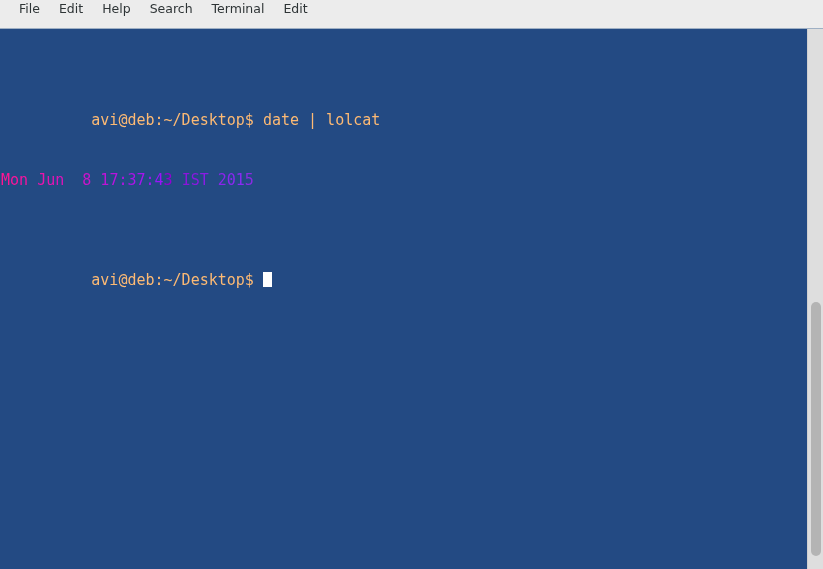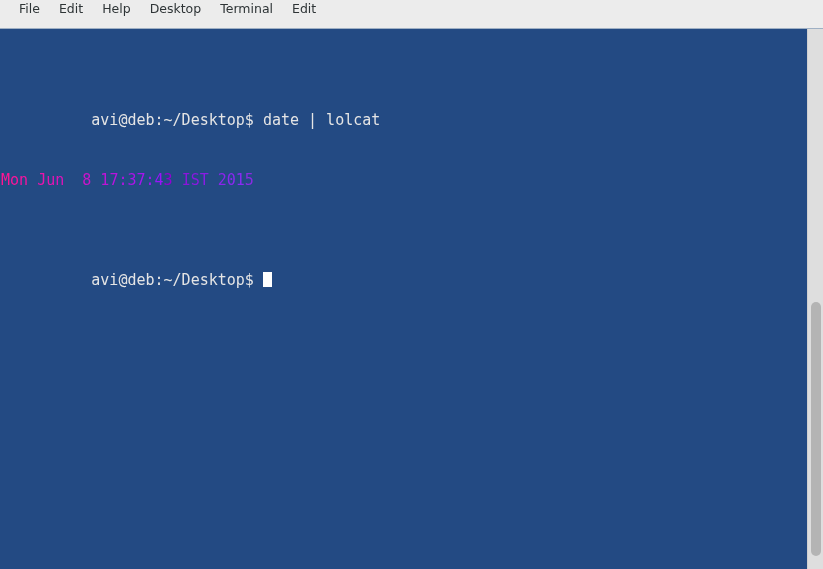--- a/index.html
+++ b/index.html
@@ -67,21 +67,21 @@
     font-family: "DejaVu Sans Mono", monospace;
     font-size: 15px;
     line-height: 20px;
     white-space: pre;
     letter-spacing: 0px;
   }
   .line {
     height: 20px;
     white-space: pre;
   }
-  .fg-white { color: #e5e5e5; }
+  .fg-white { color: #fdba74; }
   .cursor {
     display: inline-block;
     width: 9px;
     height: 15px;
     background: #ffffff;
     vertical-align: -2px;
   }
   
   .scrollbar {
     width: 16px;
@@ -101,21 +101,21 @@
 </style>
 </head>
 <body>
 
 <div class="window">
 
   <div class="menubar">
     <div class="menu-item">File</div>
     <div class="menu-item">Edit</div>
     <div class="menu-item">Help</div>
-    <div class="menu-item">Desktop</div>
+    <div class="menu-item">Search</div>
     <div class="menu-item">Terminal</div>
     <div class="menu-item">Edit</div>
   </div>
 
   <div class="term-area">
 
     <div class="term-screen">
       <div class="term-lines">
 
         <div class="line">

